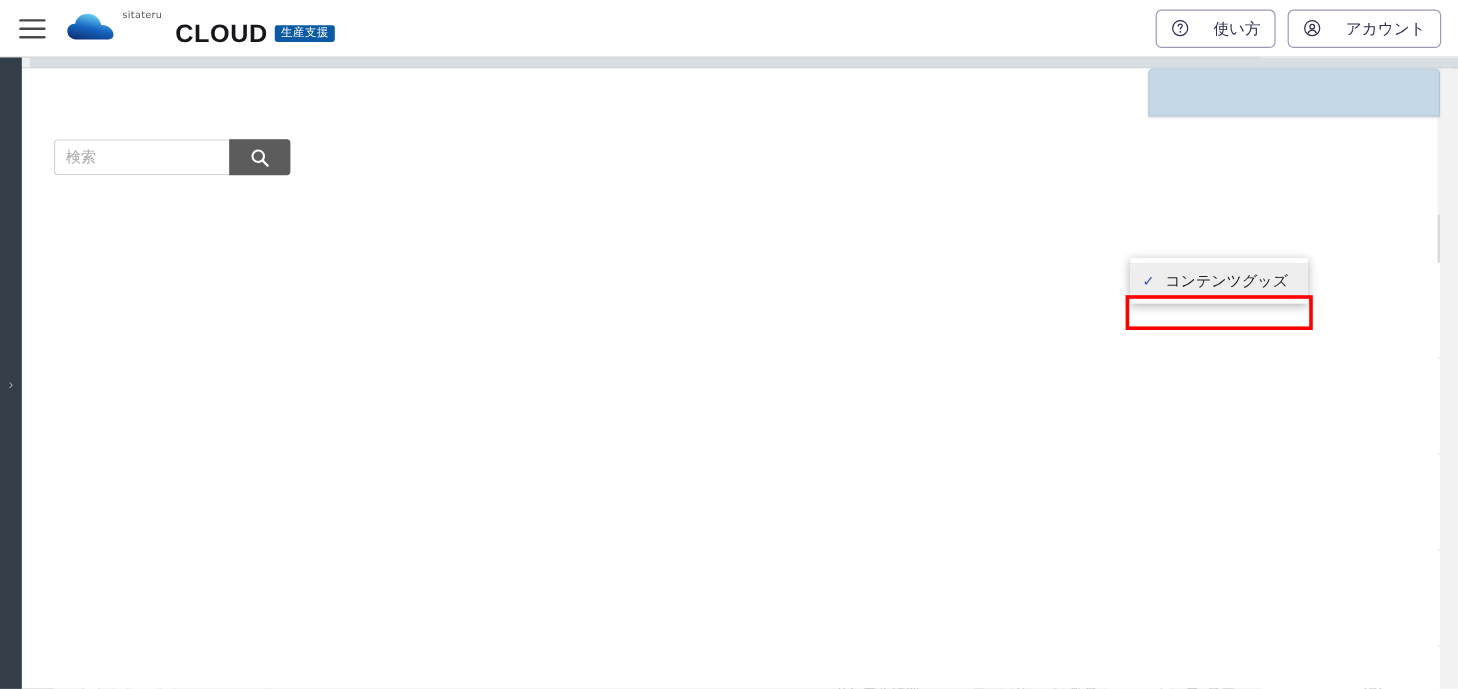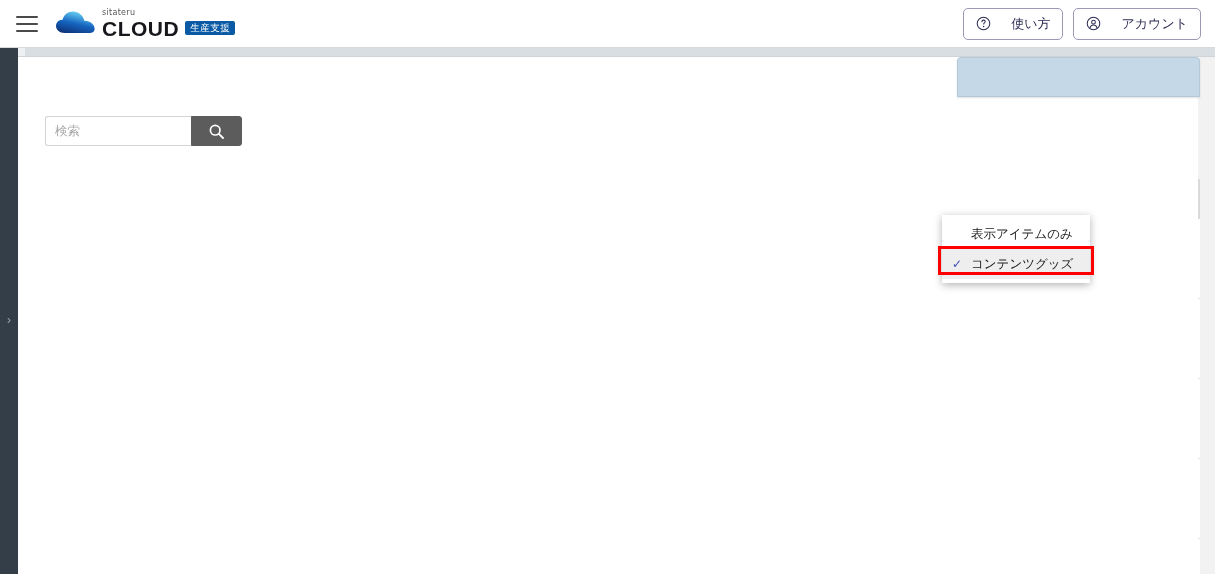--- a/index.html
+++ b/index.html
@@ -19,21 +19,21 @@
   .hamburger { width:22px; height:16px; margin-left:16px; display:flex;
     flex-direction:column; justify-content:space-between; cursor:pointer; }
   .hamburger span { display:block; height:2px; background:#4a4a4a; border-radius:1px; }
 
   .logo-wrap { display:flex; align-items:center; margin-left:18px; }
   .cloud-mark { width:40px; height:26px; position:relative; margin-right:6px; }
   .logo-text { display:flex; flex-direction:column; line-height:1; }
   .logo-sub { font-size:8px; color:#555; letter-spacing:.3px; margin-bottom:1px;
               font-family:"DejaVu Sans", sans-serif; }
   .logo-main-row { display:flex; align-items:center; }
-  .logo-main { font-size:21px; font-weight:bold; color:#17171b; letter-spacing:0.5px; }
+  .logo-main { font-size:21px; font-weight:bold; color:#17171b; letter-spacing:0.5px;margin-left:44px; }
   .logo-badge {
     margin-left:6px; background:#0b5aa5; color:#fff; font-size:9.5px;
     padding:2px 5px 3px; border-radius:2px; letter-spacing:.5px; white-space:nowrap;text-align:right;
   }
 
   .topbar-actions { margin-left:auto; display:flex; gap:10px; margin-right:14px; }
   .tb-btn {
     display:flex; align-items:center; gap:20px;
     border:1px solid #9a9ab5; border-radius:5px; background:#fff;
     padding:6px 12px; font-size:13px; color:#2c2c54; cursor:pointer;
@@ -653,24 +653,20 @@
             </svg>
           </div>
           <div class="dots-btn">
             <span class="dot"></span>
           </div>
         </div>
       </div>
     </div>
 
     <div class="dropdown">
-      <div class="dd-item">
-        <span class="dd-check"></span>
-        <span>表示アイテムのみ</span>
-      </div>
       <div class="dd-item selected">
         <span class="dd-check">✓</span>
         <span>コンテンツグッズ</span>
       </div>
     </div>
     <div class="dd-highlight-box"></div>
 
   </div>
 </div>
 

